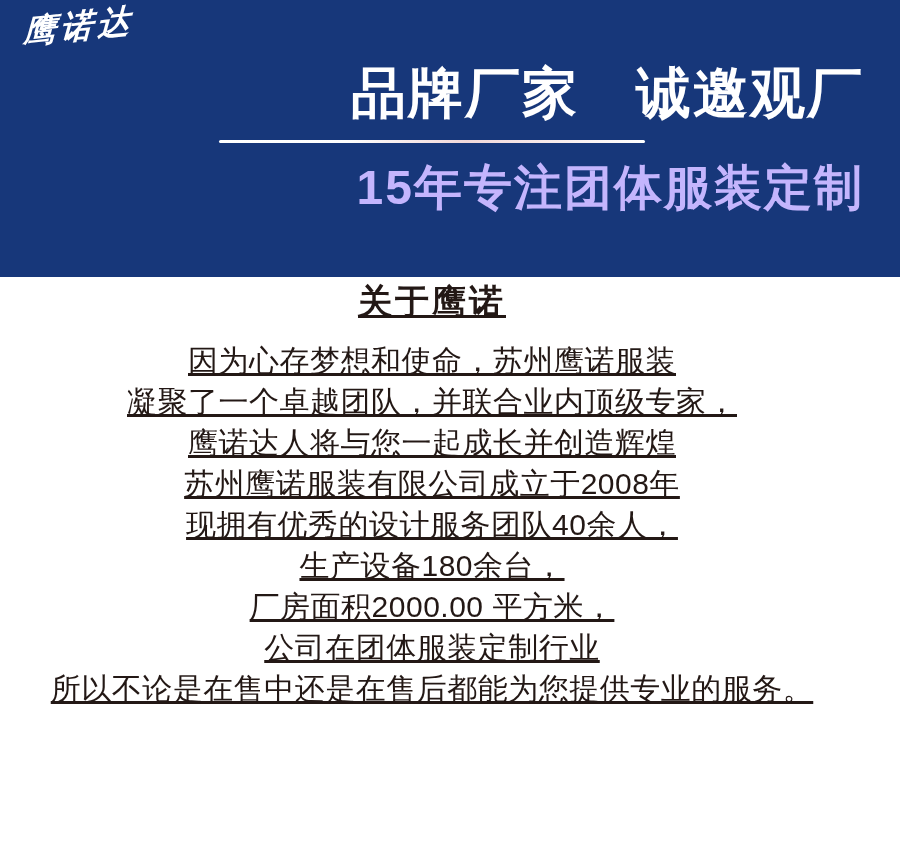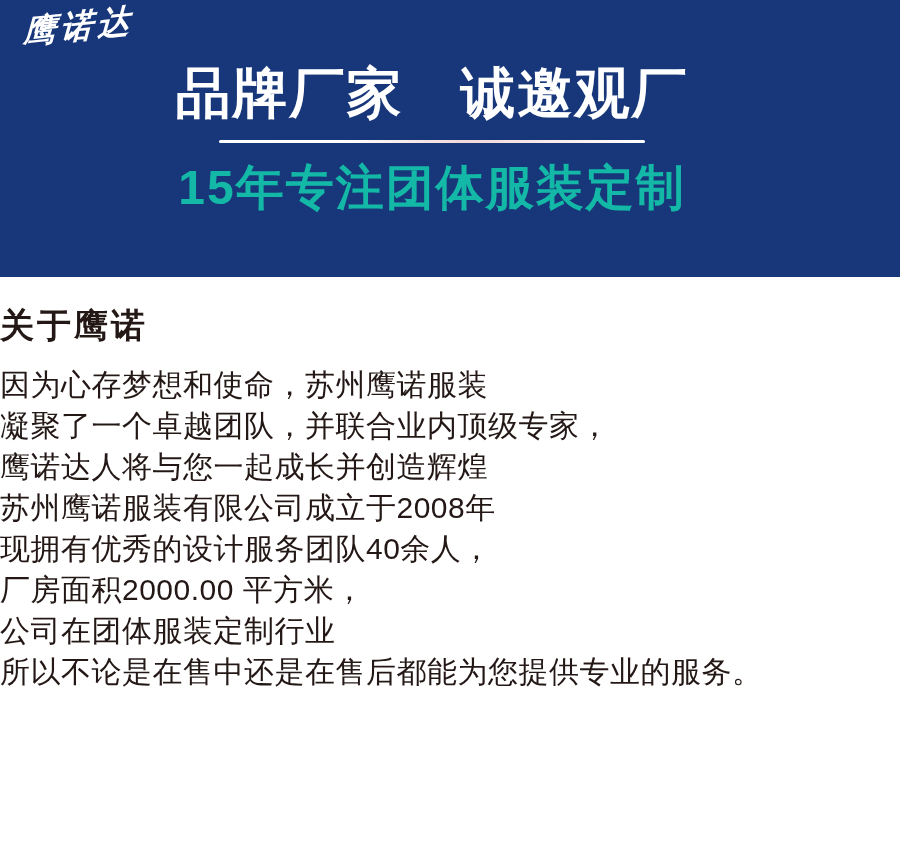--- a/index.html
+++ b/index.html
@@ -32,54 +32,55 @@
     font-weight: bold;
     font-style: italic;
     letter-spacing: 4px;
     transform: rotate(-6deg) skewX(-8deg);
     transform-origin: left top;
     white-space: nowrap;
   }
   
   .hero-inner {
     width: 864px;
-    text-align: center;
+    text-align: right;
   }
   .hero-title {
     padding-top: 60px;
     color: #ffffff;
     font-size: 55px;
     font-weight: bold;
     letter-spacing: 2px;
     line-height: 1.2;
     white-space: nowrap;
   }
   .divider {
     width: 426px;
     height: 3px;
     margin: 14px auto 0 auto;
     background: linear-gradient(90deg, #ffffff 0%, #fdfdfd 30%, #f1d8da 58%, #ffffff 100%);
     border-radius: 2px;
   }
   .hero-subtitle {
     margin-top: 16px;
-    color: #14b8a6;
+    color: #c4b5fd;
     font-size: 48px;
     font-weight: bold;
     letter-spacing: 2px;
     line-height: 1.2;
     white-space: nowrap;
   }
 
   
   .about {
     width: 864px;
-    text-align: left;
+    text-align: center;
     color: #231815;
-    padding-top: 28px;
+    padding-top: 4px;
+    text-decoration: underline;
   }
   .about-heading {
     font-size: 34px;
     font-weight: bold;
     letter-spacing: 3px;
     line-height: 41px;
   }
   .about-body {
     margin-top: 18px;
   }
@@ -103,17 +104,18 @@
 </div>
 
 <div class="about">
   <div class="about-heading">关于鹰诺</div>
   <div class="about-body">
     <div class="about-line">因为心存梦想和使命，苏州鹰诺服装</div>
     <div class="about-line">凝聚了一个卓越团队，并联合业内顶级专家，</div>
     <div class="about-line">鹰诺达人将与您一起成长并创造辉煌</div>
     <div class="about-line">苏州鹰诺服装有限公司成立于2008年</div>
     <div class="about-line">现拥有优秀的设计服务团队40余人，</div>
+    <div class="about-line">生产设备180余台，</div>
     <div class="about-line">厂房面积2000.00 平方米，</div>
     <div class="about-line">公司在团体服装定制行业</div>
     <div class="about-line">所以不论是在售中还是在售后都能为您提供专业的服务。</div>
   </div>
 </div>
 
 </body></html>

